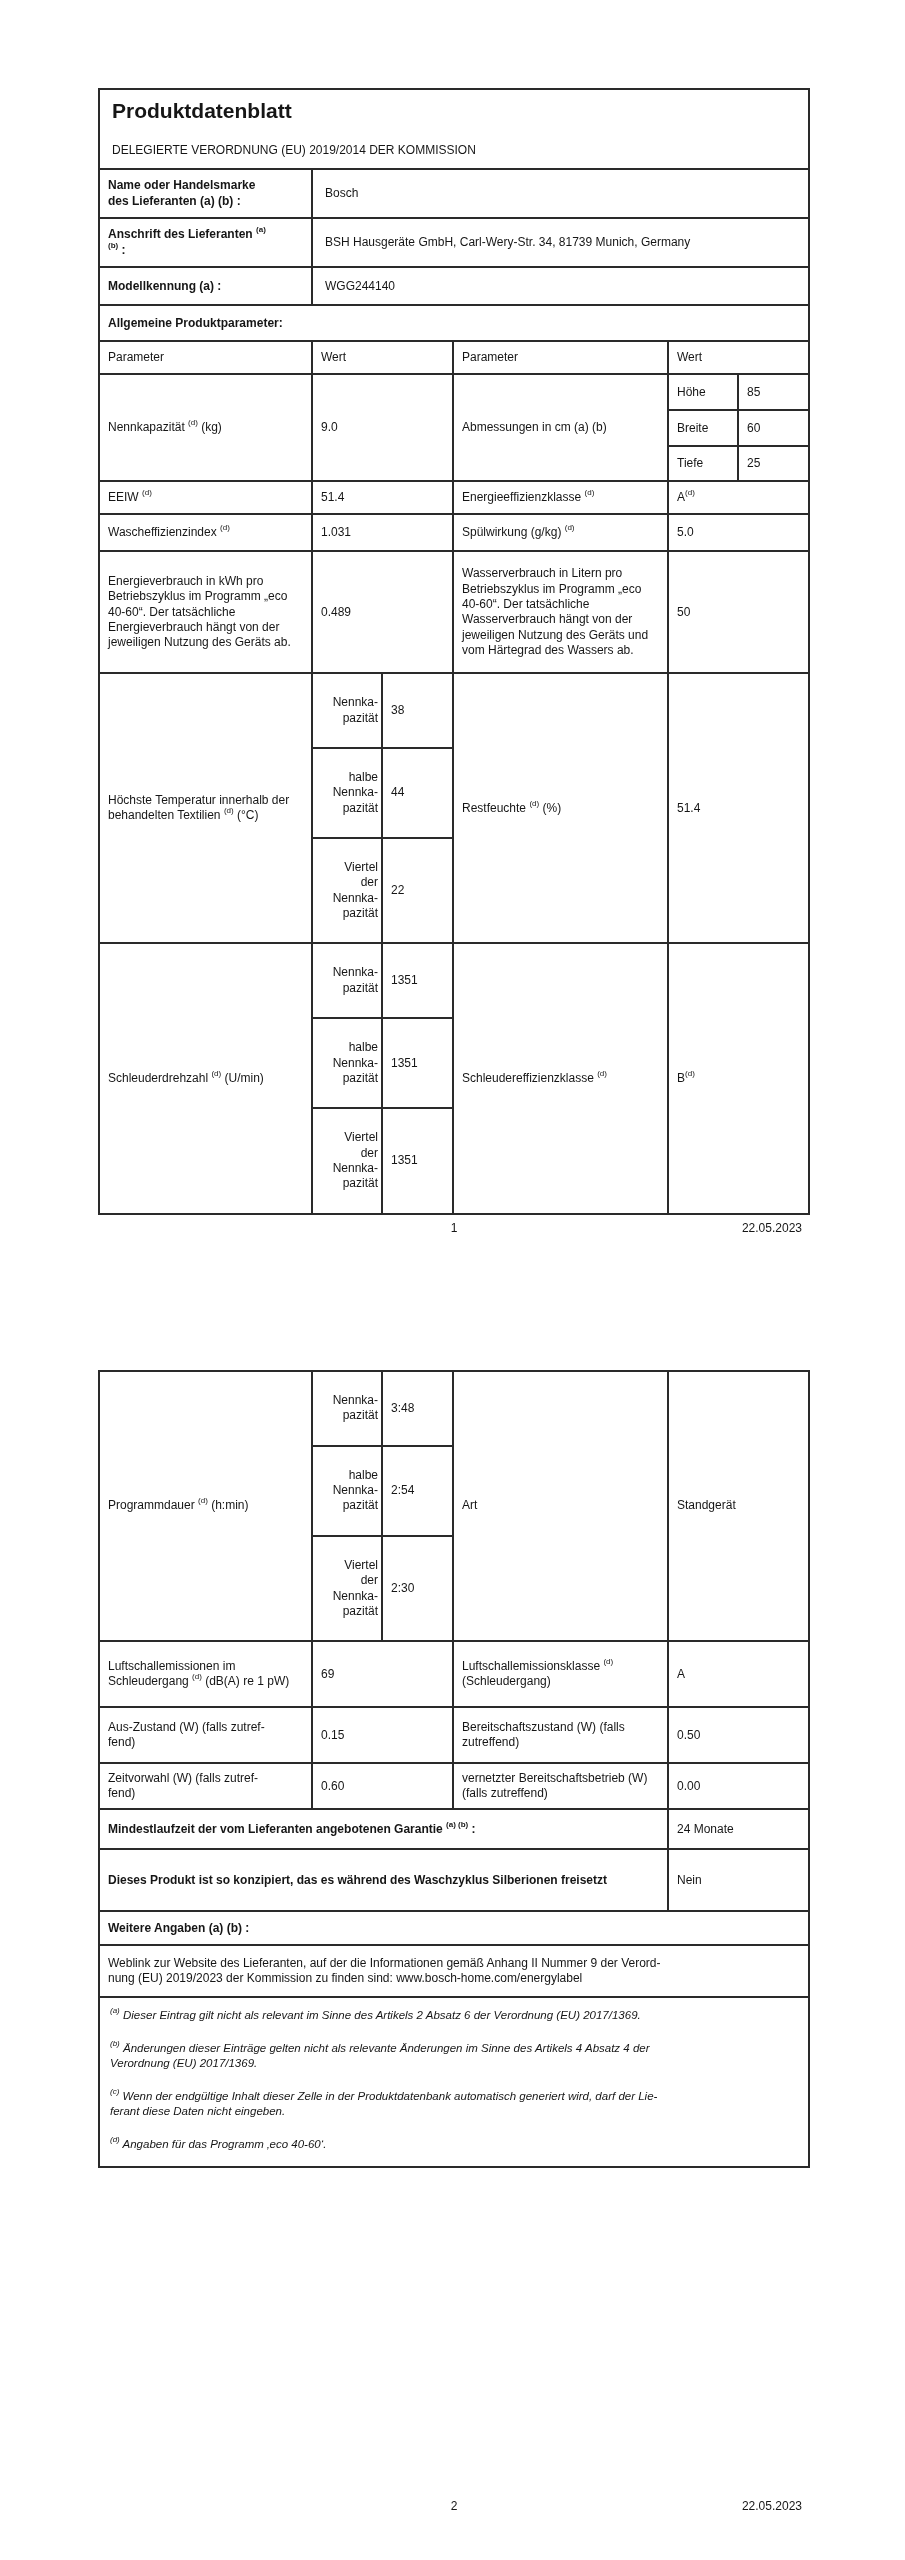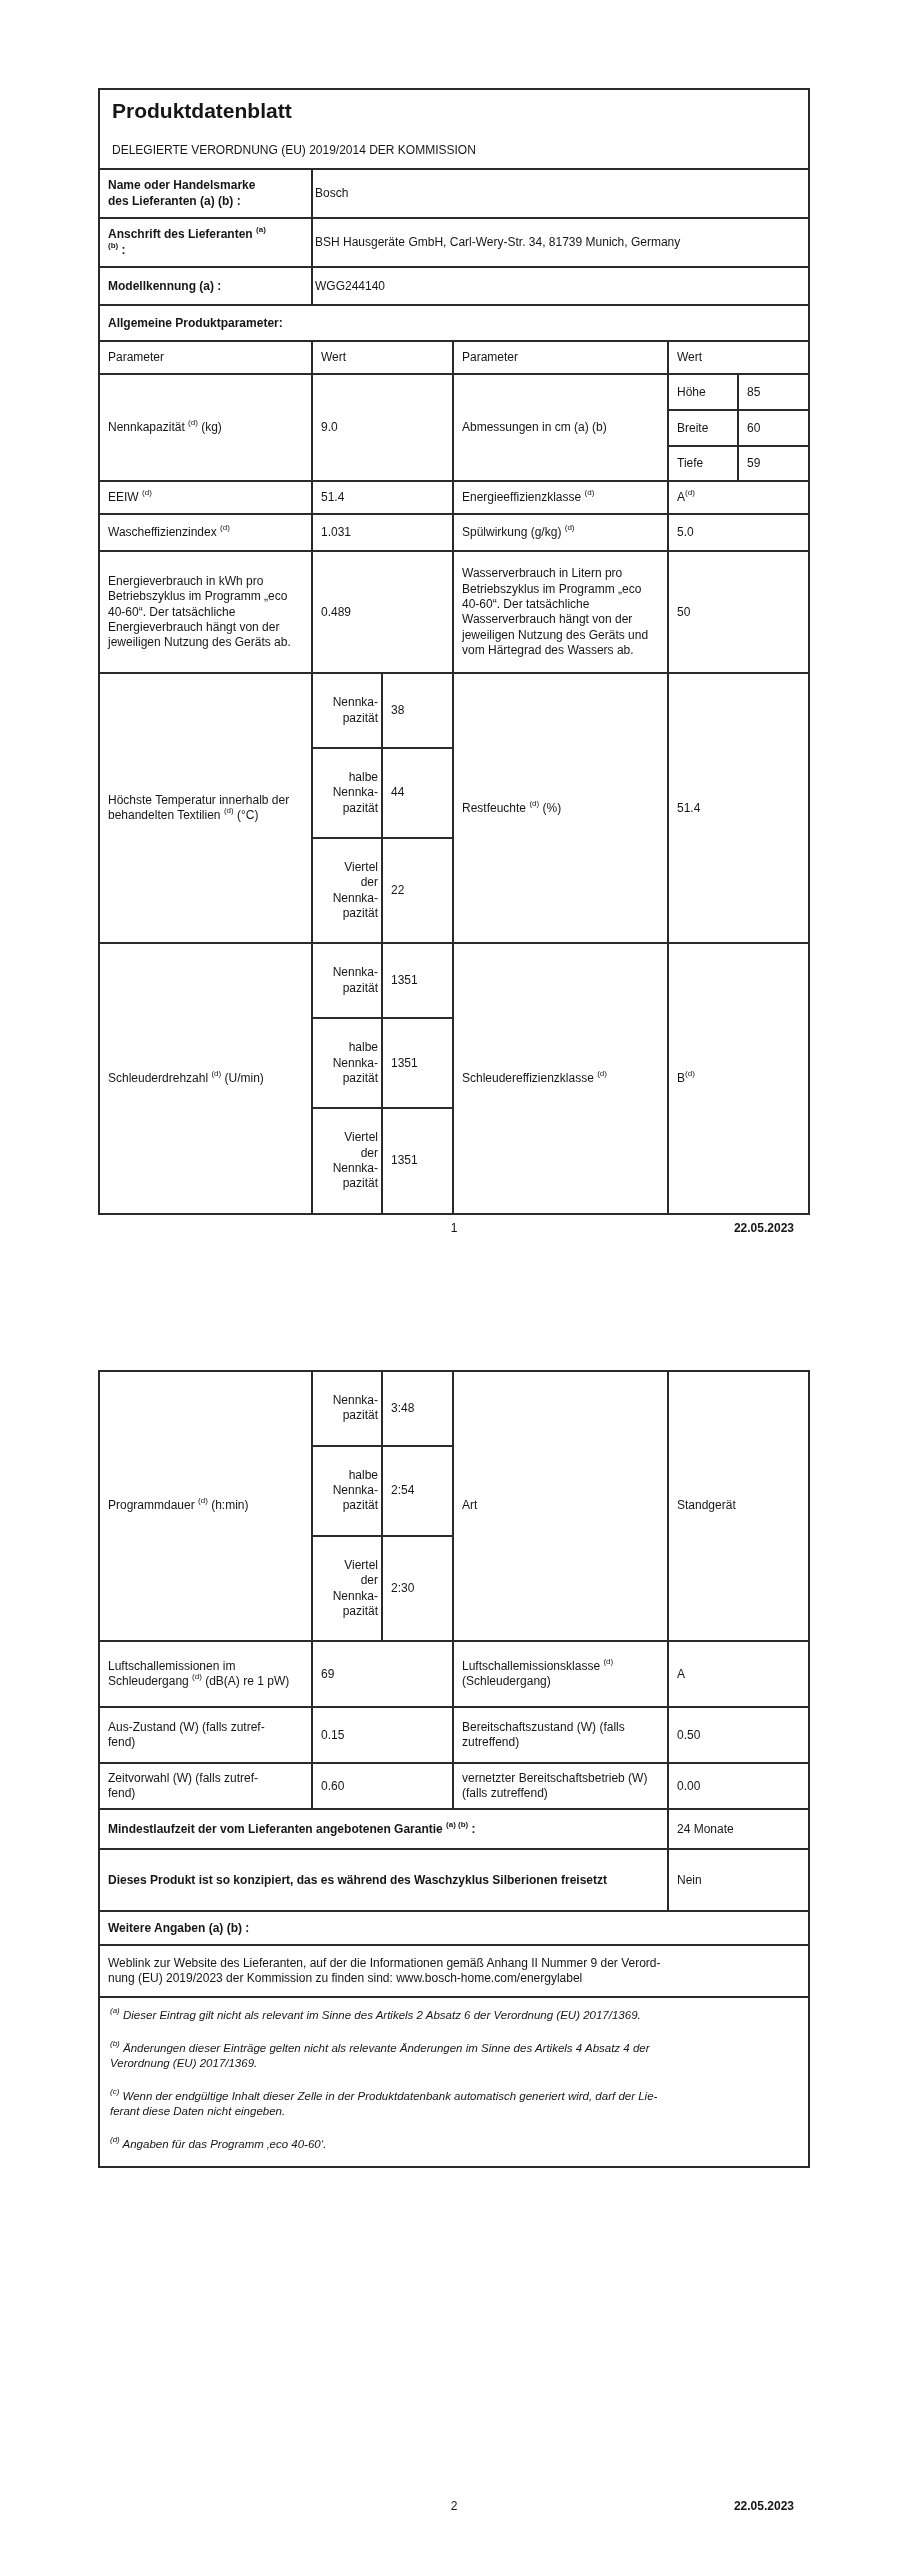--- a/index.html
+++ b/index.html
@@ -20,29 +20,29 @@
     overflow:hidden;word-wrap:break-word;
   }
   .c{}
   .b{font-weight:bold;}
   .vtop{vertical-align:top;}
   .sub{padding:21px 3px;text-align:right;}
   .sup{font-size:8px;vertical-align:top;position:relative;top:-2px;letter-spacing:0;}
   .title-cell{padding:8px 12px 10px 12px;vertical-align:top;border-radius:12px;}
   .doc-title{font-size:21px;font-weight:bold;margin:0 0 18px 0;}
   .doc-subtitle{font-size:12px;font-weight:normal;}
-  .valcell{padding-left:2px;margin-left:32px;}
+  .valcell{padding-left:12px;margin-left:32px;}
   .fncell{padding:10px 10px;font-style:italic;}
   .fnote{margin:0 0 17px 0;font-size:11.5px;line-height:1.35;}
   .fnote:last-child{margin-bottom:0;}
   .pfooter{position:absolute;left:98px;width:712px;height:16px;font-size:12px;}
   #footer-1{top:1221px;}
   #footer-2{top:2499px;}
   .pnum{position:absolute;left:0;right:0;text-align:center;}
-  .pdate{position:absolute;right:16px;top:0;font-weight:bold;}
+  .pdate{position:absolute;right:8px;top:0;}
 </style>
 </head>
 <body>
 
 <table class="sheet" id="page1-table">
   <colgroup>
     <col style="width:213px">
       <col style="width:70px">
       <col style="width:71px">
     <col style="width:215px">
@@ -83,21 +83,21 @@
     <td rowspan="3">Abmessungen  in cm (a) (b)</td>
     <td class="c">Höhe</td>
     <td class="c">85</td>
   </tr>
   <tr style="height:36px">
     <td class="c">Breite</td>
     <td class="c">60</td>
   </tr>
   <tr style="height:35px">
     <td class="c">Tiefe</td>
-    <td class="c">59</td>
+    <td class="c">25</td>
   </tr>
   <tr style="height:33px">
     <td>EEIW  <span class="sup">(d)</span></td>
     <td colspan="2" class="c">51.4</td>
     <td>Energieeffizienzklasse  <span class="sup">(d)</span></td>
     <td colspan="2" class="c">A<span class="sup">(d)</span></td>
   </tr>
   <tr style="height:37px">
     <td>Wascheffizienzindex  <span class="sup">(d)</span></td>
     <td colspan="2" class="c">1.031</td>

